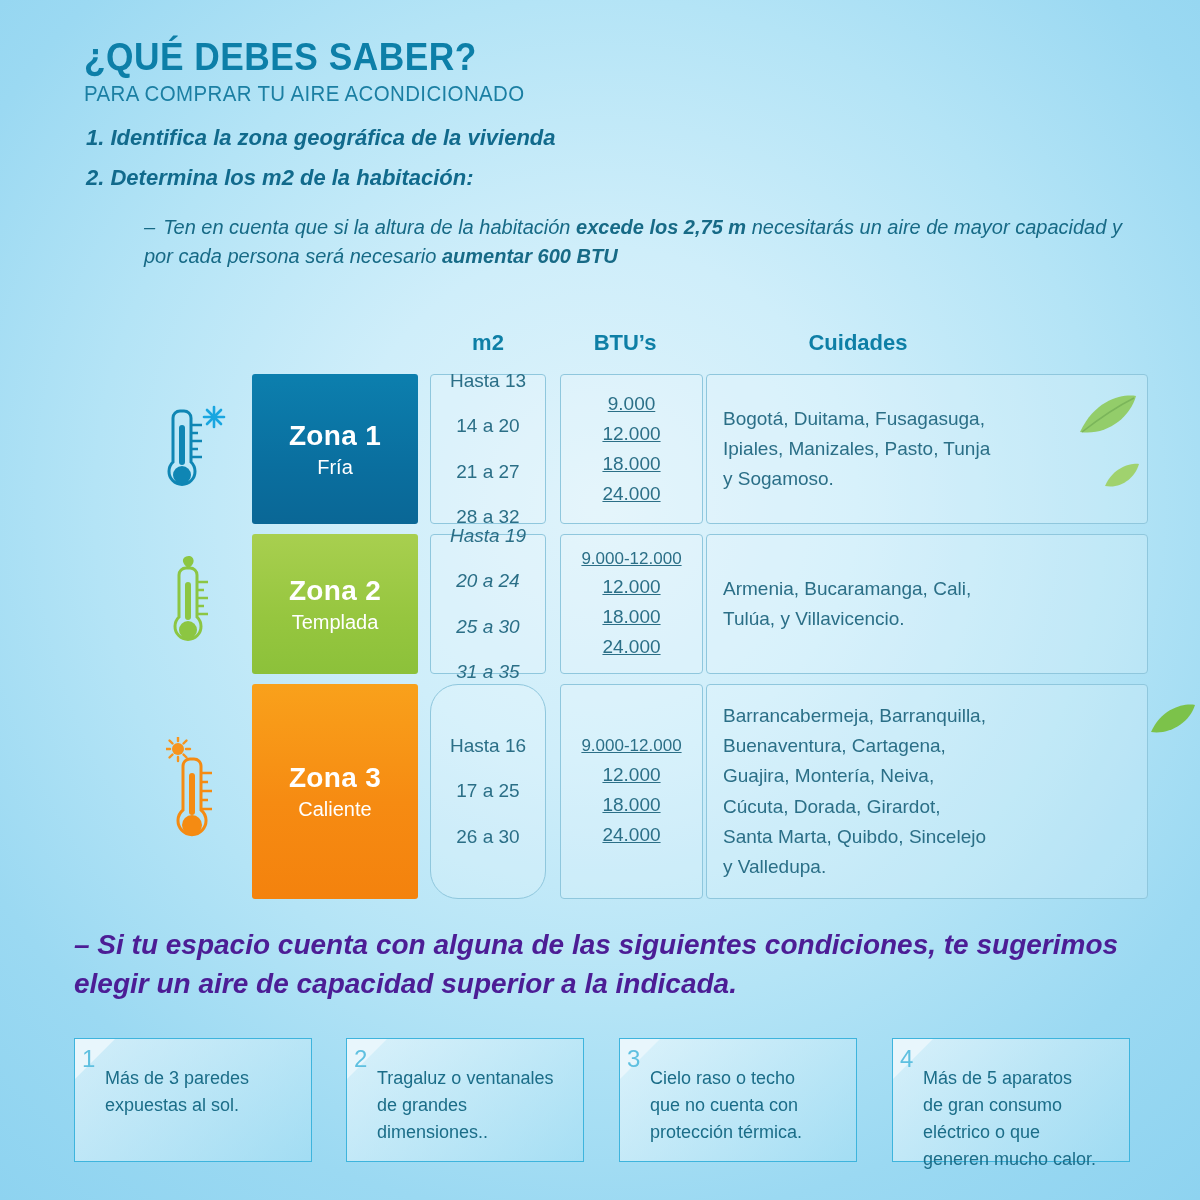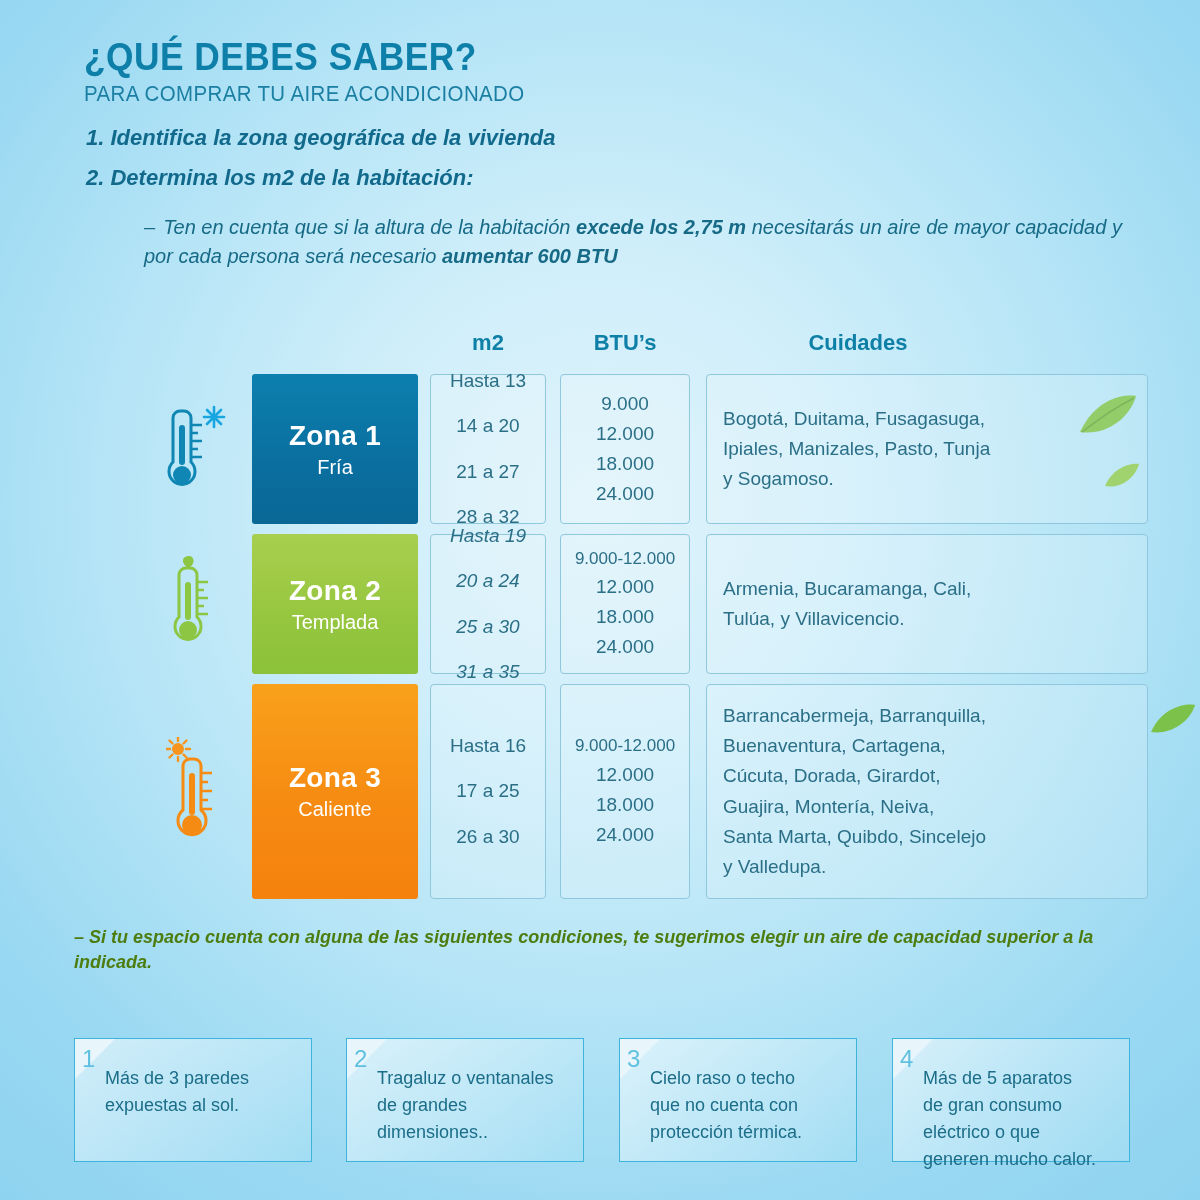--- a/index.html
+++ b/index.html
@@ -67,30 +67,30 @@
 
   .cell {
     position: absolute; top: 0;
     border: 1px solid #8fc7dd; border-radius: 4px;
     background: rgba(255,255,255,0.18);
     display: flex; flex-direction: column; align-items: center; justify-content: center;
     color: #2b6f87;
   }
   .cell.left-align { align-items: flex-start; justify-content: center; padding-left: 16px; }
   .c-m2   { left: 282px; width: 116px; font-size: 19px; gap: 15px; }
-  .c-btu  { left: 412px; width: 130px; font-size: 19px; }
+  .c-btu  { left: 412px; width: 143px; font-size: 19px; text-decoration: underline; }
   .c-cui  { left: 558px; width: 442px; font-size: 19px; }
   .cell .line { line-height: 1.58; }
   .c-cui .line { text-align: left; }
   .c-btu .line.small { font-size: 17px; }
 
   
   .bottom-note {
     position: absolute; left: 74px; top: 925px; width: 1070px;
-    font-size: 18px; font-weight: bold; font-style: italic; color: #4d7c0f;
+    font-size: 28px; font-weight: bold; font-style: italic; color: #4c1d95;
     line-height: 1.4;
   }
 
   
   .cards { position: absolute; left: 74px; top: 1038px; width: 1060px; height: 128px; }
   .card {
     position: absolute; top: 0; width: 238px; height: 124px;
     border: 1px solid #3eb4dd;
     background: linear-gradient(135deg, rgba(255,255,255,0.55) 0%, rgba(168,224,244,0.55) 100%);
     color: #1b6d88; font-size: 18px; line-height: 1.5;
@@ -253,36 +253,36 @@
               <line x1="20.5" y1="3.5" x2="17.5" y2="6.5"></line>
                 <line x1="6.5" y1="17.5" x2="3.5" y2="20.5"></line>
             </g>
           </g>
         </svg>
       </div>
       <div class="zone-badge z3" style="height:215px;">
         <div class="zn">Zona 3</div>
         <div class="zt">Caliente</div>
       </div>
-      <div class="cell c-m2" style="height:215px;">
+      <div class="cell c-m2" style="height:215px;border-radius:28px;">
         <div class="line">Hasta 16</div>
         <div class="line">17 a 25</div>
         <div class="line">26 a 30</div>
       </div>
       <div class="cell c-btu" style="height:215px;">
         <div class="line small">9.000-12.000</div>
         <div class="line">12.000</div>
         <div class="line">18.000</div>
         <div class="line">24.000</div>
       </div>
       <div class="cell c-cui left-align" style="height:215px;">
         <div class="line">Barrancabermeja, Barranquilla,</div>
         <div class="line">Buenaventura, Cartagena,</div>
+        <div class="line">Guajira, Montería, Neiva,</div>
         <div class="line">Cúcuta, Dorada, Girardot,</div>
-        <div class="line">Guajira, Montería, Neiva,</div>
         <div class="line">Santa Marta, Quibdo, Sincelejo</div>
         <div class="line">y Valledupa.</div>
       </div>
     </div>
   </div>
 
   <div class="bottom-note">–  Si tu espacio cuenta con alguna de las siguientes condiciones, te sugerimos elegir un aire de capacidad superior a la indicada.</div>
 
   <div class="cards">
 

